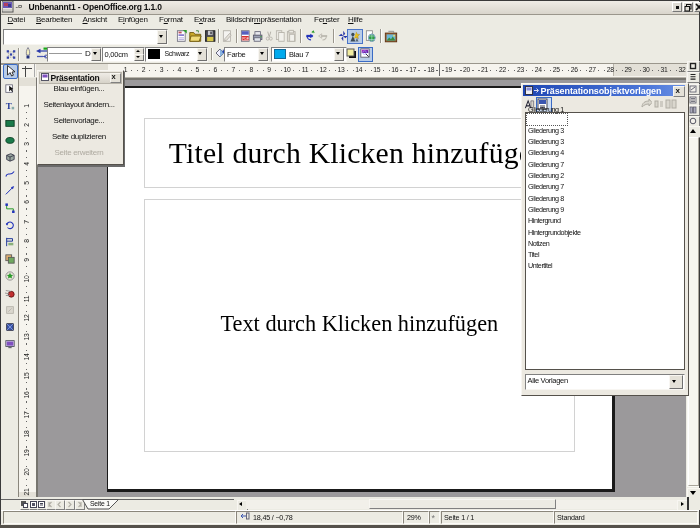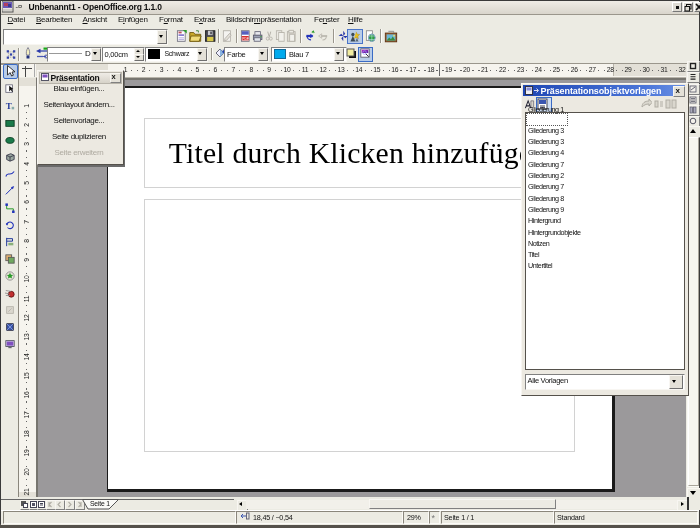--- a/index.html
+++ b/index.html
@@ -385,20 +385,21 @@
 <div class="abs" style="left:25.5px;top:497.8px;width:1.3px;height:1.3px;background:#666;"></div>
 <div class="abs" style="left:25.5px;top:504.2px;width:1.3px;height:1.3px;background:#666;"></div>
 <div class="abs" style="left:36px;top:78px;width:650px;height:420px;background:#9b999b;"></div>
 <div class="abs" style="left:36px;top:78px;width:650px;height:2.2px;background:#77756f;"></div>
 <div class="abs" style="left:36px;top:78px;width:2.2px;height:419px;background:#77756f;"></div>
 <div class="abs" style="left:106.5px;top:86px;width:508px;height:405.5px;background:#1a1a1a;"></div>
 <div class="abs" style="left:108px;top:87.5px;width:504px;height:401px;background:#fff;"></div>
 <div class="abs" style="left:144px;top:118px;width:431px;height:70px;border:1px solid #d2d2d2;box-sizing:border-box;"></div>
 <div class="abs" style="left:144px;top:199px;width:431px;height:253px;border:1px solid #d2d2d2;box-sizing:border-box;"></div>
 <span class="abs t" style="left:168.8px;top:137.2px;font-size:29.7px;letter-spacing:0.2px;font-family:'Liberation Serif',serif;color:#000;">Titel durch Klicken hinzufügen</span>
+<span class="abs t" style="left:220.5px;top:310.5px;font-size:22.3px;font-family:'Liberation Serif',serif;color:#000;">Text durch Klicken hinzufügen</span>
 <svg class="abs" style="left:5px;top:83.5px" width="10" height="10" viewBox="0 0 12 12">
       <rect x="1" y="1" width="8" height="9" fill="#fff" stroke="#667"></rect>
       <path d="M6 4 L6 11 L8 9 L9.5 11.5 L10.5 10.8 L9 8.5 L11 8 Z" fill="#111" transform="translate(-1,-2)"></path>
     </svg>
 <svg class="abs" style="left:5px;top:100.56px" width="10" height="10" viewBox="0 0 12 12">
       <text x="1" y="10" font-size="11" font-weight="bold" fill="#223a9a" font-family="Liberation Serif">T</text>
       <rect x="8" y="7" width="3" height="3" fill="#8aa"></rect>
     </svg>
 <svg class="abs" style="left:5px;top:117.62px" width="10" height="10" viewBox="0 0 12 12">
       <rect x="1" y="3" width="10" height="7" fill="#1a7a4a" stroke="#0a3a20"></rect>
@@ -602,17 +603,17 @@
 <div class="abs" style="left:3px;top:511px;width:231px;height:11px;border:1px solid;border-color:#8a867c #fcfbf8 #fcfbf8 #8a867c;"></div>
 <div class="abs" style="left:236px;top:511px;width:165px;height:11px;border:1px solid;border-color:#8a867c #fcfbf8 #fcfbf8 #8a867c;"></div>
 <div class="abs" style="left:403px;top:511px;width:24px;height:11px;border:1px solid;border-color:#8a867c #fcfbf8 #fcfbf8 #8a867c;"></div>
 <div class="abs" style="left:429px;top:511px;width:9px;height:11px;border:1px solid;border-color:#8a867c #fcfbf8 #fcfbf8 #8a867c;"></div>
 <div class="abs" style="left:441px;top:511px;width:111px;height:11px;border:1px solid;border-color:#8a867c #fcfbf8 #fcfbf8 #8a867c;"></div>
 <div class="abs" style="left:554px;top:511px;width:142px;height:11px;border:1px solid;border-color:#8a867c #fcfbf8 #fcfbf8 #8a867c;"></div>
 <svg class="abs" style="left:240px;top:512px" width="10" height="9">
       <path d="M1 4 l5 0 M3 2 l-2 2 2 2" stroke="#3a55b0" fill="none"></path>
       <rect x="6.5" y="1" width="2.5" height="6" fill="none" stroke="#667"></rect>
     </svg>
-<span class="abs t" style="left:253px;top:513px;font-size:7.2px;letter-spacing:-0.2px;color:#111;">18,45 / −0,54</span>
+<span class="abs t" style="left:253px;top:513px;font-size:7.2px;letter-spacing:-0.2px;color:#111;">18,45 / −0,78</span>
 <span class="abs t" style="left:407px;top:513px;font-size:7.2px;letter-spacing:-0.2px;color:#111;">29%</span>
 <span class="abs t" style="left:431.5px;top:512.5px;font-size:9px;color:#777;">*</span>
 <span class="abs t" style="left:444px;top:513px;font-size:7.2px;letter-spacing:-0.2px;color:#111;">Seite 1 / 1</span>
 <span class="abs t" style="left:557px;top:513px;font-size:7.2px;letter-spacing:-0.2px;color:#111;">Standard</span>
 </div>
 </body></html>

